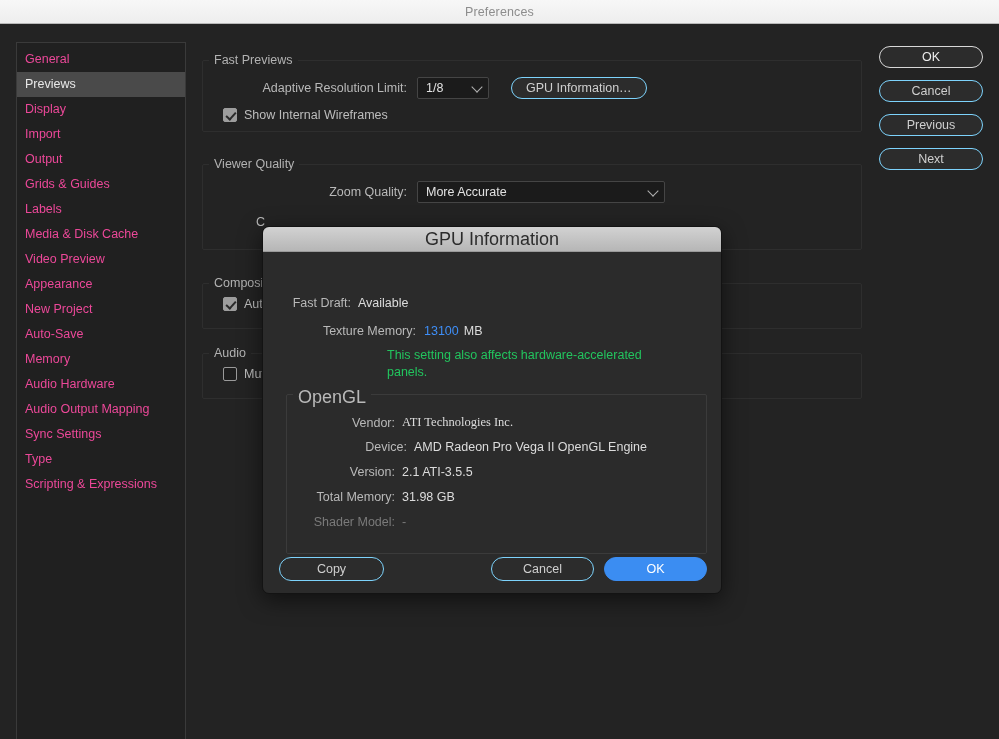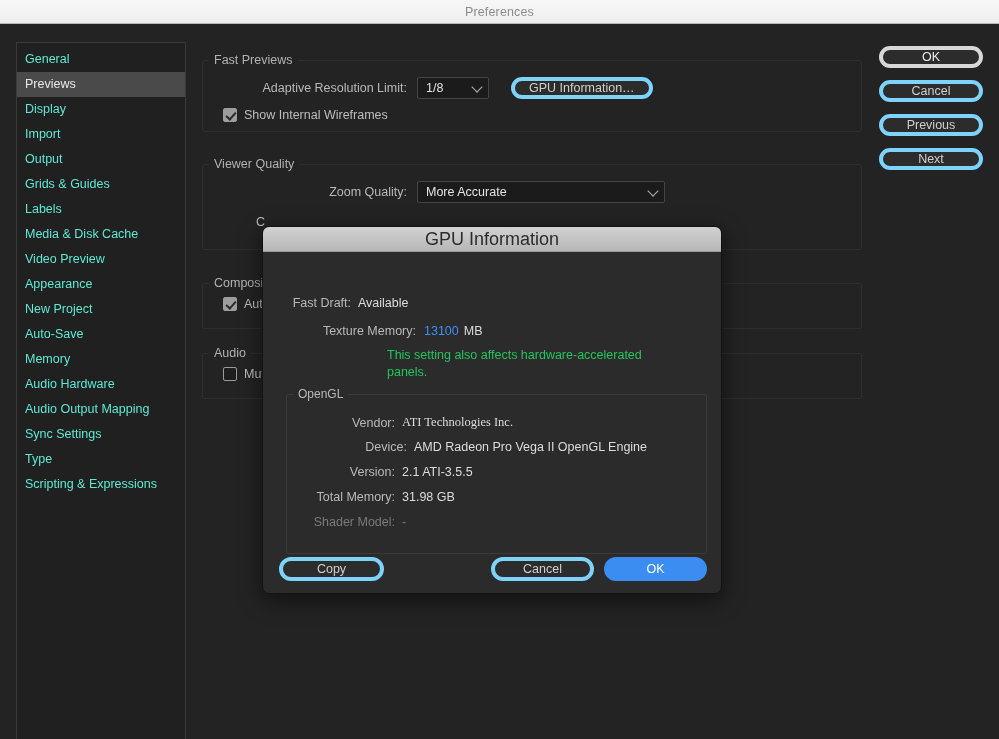--- a/index.html
+++ b/index.html
@@ -32,21 +32,21 @@
   #sidebar {
     position: absolute; left: 16px; top: 18px;
     width: 170px; height: 699px;
     background: #202020;
     border: 1px solid #3a3a3a;
     padding-top: 4px;
   }
   .side-item {
     height: 25px; line-height: 25px;
     padding-left: 8px;
-    font-size: 12.5px; color: #5eead4;
+    font-size: 12.5px; color: #ec4899;
     white-space: nowrap;
   }
   .side-item.selected { background: #4a4a4a; color: #e8e8e8; }
 
   
   #content { position: absolute; left: 202px; top: 18px; right: 16px; bottom: 18px; }
 
   .group {
     position: absolute;
     border: 1px solid #2e2e2e;
@@ -87,21 +87,21 @@
     width: 8px; height: 8px; margin-top: -5px;
     border-right: 1.4px solid #b0b0b0;
     border-bottom: 1.4px solid #b0b0b0;
     transform: rotate(45deg);
   }
 
   
   .btn {
     display: inline-flex; align-items: center; justify-content: center;
     height: 22px; padding: 0 14px;
-    border: 4px solid #7dd3fc; border-radius: 11px;
+    border: 1px solid #7dd3fc; border-radius: 11px;
     background: #2c2c2c;
     color: #cfcfcf; font-size: 12.5px;
     white-space: nowrap;
   }
   .btn.strong { color: #e9e9e9; }
 
   
   .cb-wrap { display: inline-flex; align-items: center; gap: 7px; }
   .cb {
     width: 14px; height: 14px; border-radius: 2px;
@@ -154,21 +154,21 @@
   .g-dim { color: #7a7a7a; }
   .g-note { font-size: 12.5px; color: #22c55e; line-height: 17px; }
 
   .gl-group {
     position: absolute; left: 23px; top: 142px;
     width: 421px; height: 160px;
     border: 1px solid #3b3b3b; border-radius: 2px;
   }
   .gl-group > .group-title {
     position: absolute; top: -8px; left: 6px; padding: 0 5px;
-    background: #2b2b2b; font-size: 12px; color: #b9b9b9;
+    background: #2b2b2b; font-size: 18px; color: #b9b9b9;
   }
 
   .gpu-footer { position: absolute; left: 0; right: 0; bottom: 14px; height: 24px; }
   .gpu-footer .btn { position: absolute; height: 24px; border-radius: 12px; }
   #gpu-copy   { left: 16px;  width: 105px; }
   #gpu-cancel { left: 228px; width: 103px; }
   #gpu-ok {
     left: 341px; width: 103px;
     background: #3b8df2; border-color: #3b8df2; color: #ffffff;
   }

